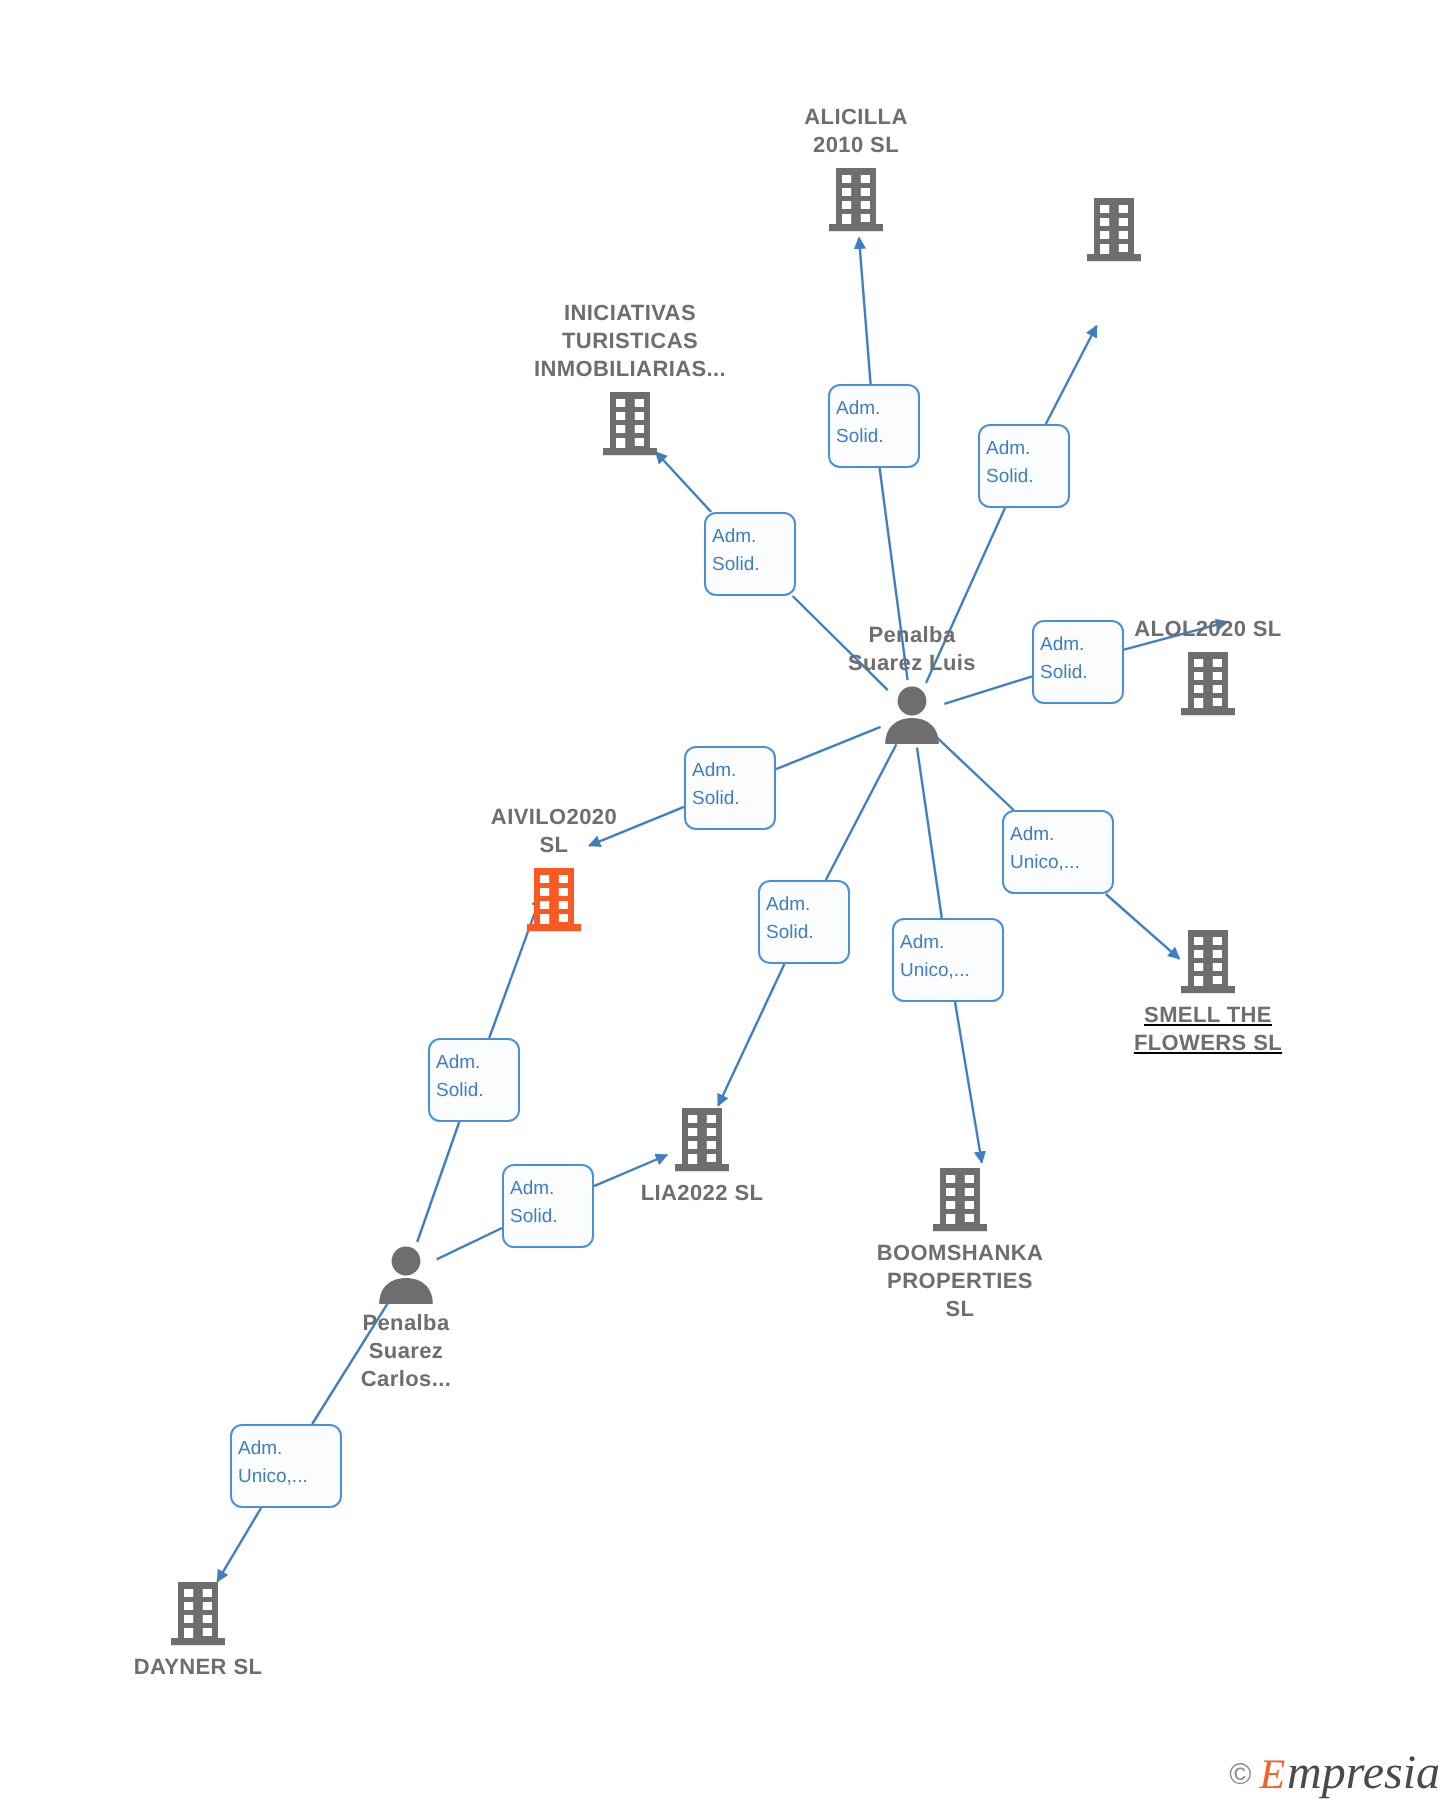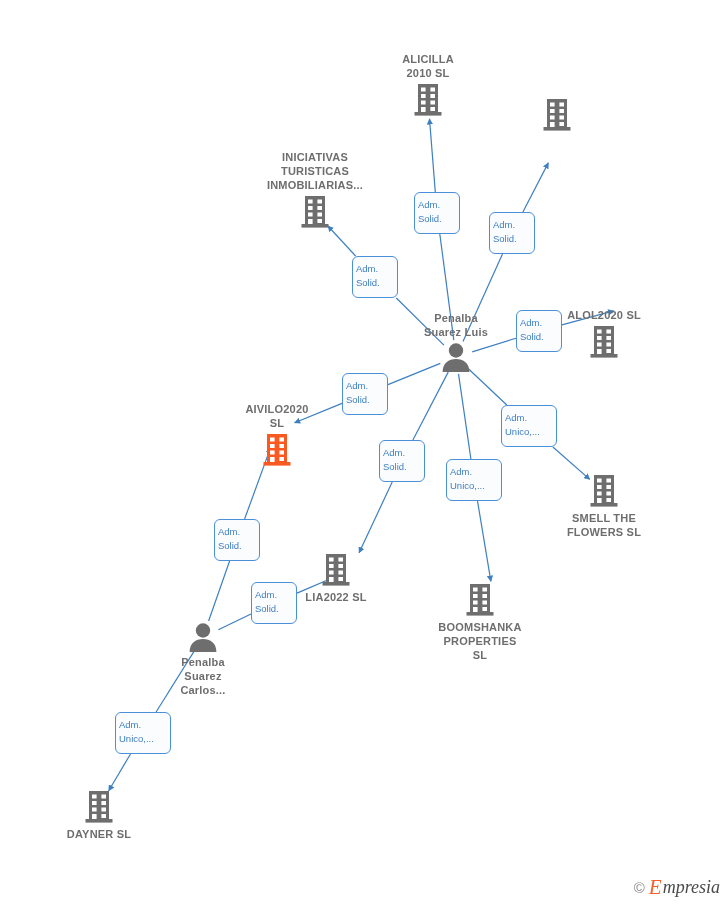--- a/index.html
+++ b/index.html
@@ -83,21 +83,21 @@
   #watermark .wm-e {
     font-family: "Liberation Serif", serif;
     font-style: italic;
     font-size: 21px;
     color: #f2622a;
     line-height: 20px;
   }
   #watermark .wm-rest {
     font-family: "Liberation Serif", serif;
     font-style: italic;
-    font-size: 18px;
+    font-size: 24px;
     color: #4a4a4a;
     line-height: 20px;
     margin-left: -3px;
   }
 </style>
 </head>
 <body>
 
 <div id="graph-root">
 
@@ -213,37 +213,37 @@
             <rect x="7" y="4.5" width="4.6" height="4" fill="#ffffff"></rect>
             <rect x="16.4" y="4.5" width="4.6" height="4" fill="#ffffff"></rect>
             <rect x="7" y="11" width="4.6" height="4" fill="#ffffff"></rect>
             <rect x="16.4" y="11" width="4.6" height="4" fill="#ffffff"></rect>
             <rect x="7" y="17.5" width="4.6" height="4" fill="#ffffff"></rect>
             <rect x="16.4" y="17.5" width="4.6" height="4" fill="#ffffff"></rect>
             <rect x="7" y="24" width="4.6" height="5" fill="#ffffff"></rect>
             <rect x="16.4" y="24" width="4.6" height="4" fill="#ffffff"></rect>
           </svg></span>
       </div>
-      <div class="node label-below" style="left: 604px; top: 474px;">
+      <div class="node label-below" style="left: 604px; top: 464px; text-decoration: underline;">
         <span class="node-icon"><svg width="28" height="34" viewBox="0 0 28 34" xmlns="http://www.w3.org/2000/svg" aria-hidden="true">
             <rect x="4" y="1" width="20" height="28" fill="#6e6e6e"></rect>
             <rect x="0.5" y="29" width="27" height="3.6" fill="#6e6e6e"></rect>
             <rect x="7" y="4.5" width="4.6" height="4" fill="#ffffff"></rect>
             <rect x="16.4" y="4.5" width="4.6" height="4" fill="#ffffff"></rect>
             <rect x="7" y="11" width="4.6" height="4" fill="#ffffff"></rect>
             <rect x="16.4" y="11" width="4.6" height="4" fill="#ffffff"></rect>
             <rect x="7" y="17.5" width="4.6" height="4" fill="#ffffff"></rect>
             <rect x="16.4" y="17.5" width="4.6" height="4" fill="#ffffff"></rect>
             <rect x="7" y="24" width="4.6" height="5" fill="#ffffff"></rect>
             <rect x="16.4" y="24" width="4.6" height="4" fill="#ffffff"></rect>
           </svg></span>
         <span class="node-label">SMELL THE
 FLOWERS  SL</span>
       </div>
-      <div class="node label-below" style="left: 336px; top: 553px;">
+      <div class="node label-below" style="left: 351px; top: 553px;">
         <span class="node-icon"><svg width="28" height="34" viewBox="0 0 28 34" xmlns="http://www.w3.org/2000/svg" aria-hidden="true">
             <rect x="4" y="1" width="20" height="28" fill="#6e6e6e"></rect>
             <rect x="0.5" y="29" width="27" height="3.6" fill="#6e6e6e"></rect>
             <rect x="7" y="4.5" width="4.6" height="4" fill="#ffffff"></rect>
             <rect x="16.4" y="4.5" width="4.6" height="4" fill="#ffffff"></rect>
             <rect x="7" y="11" width="4.6" height="4" fill="#ffffff"></rect>
             <rect x="16.4" y="11" width="4.6" height="4" fill="#ffffff"></rect>
             <rect x="7" y="17.5" width="4.6" height="4" fill="#ffffff"></rect>
             <rect x="16.4" y="17.5" width="4.6" height="4" fill="#ffffff"></rect>
             <rect x="7" y="24" width="4.6" height="5" fill="#ffffff"></rect>

